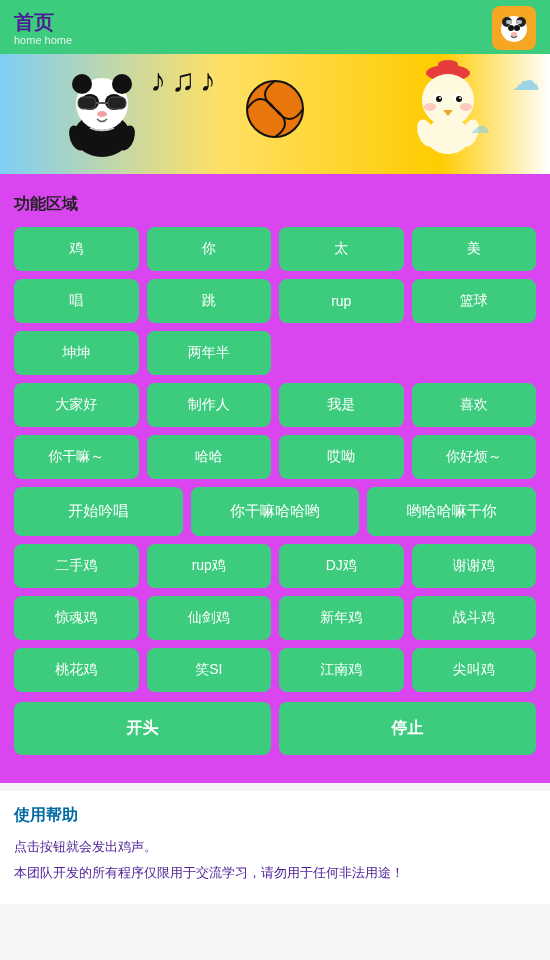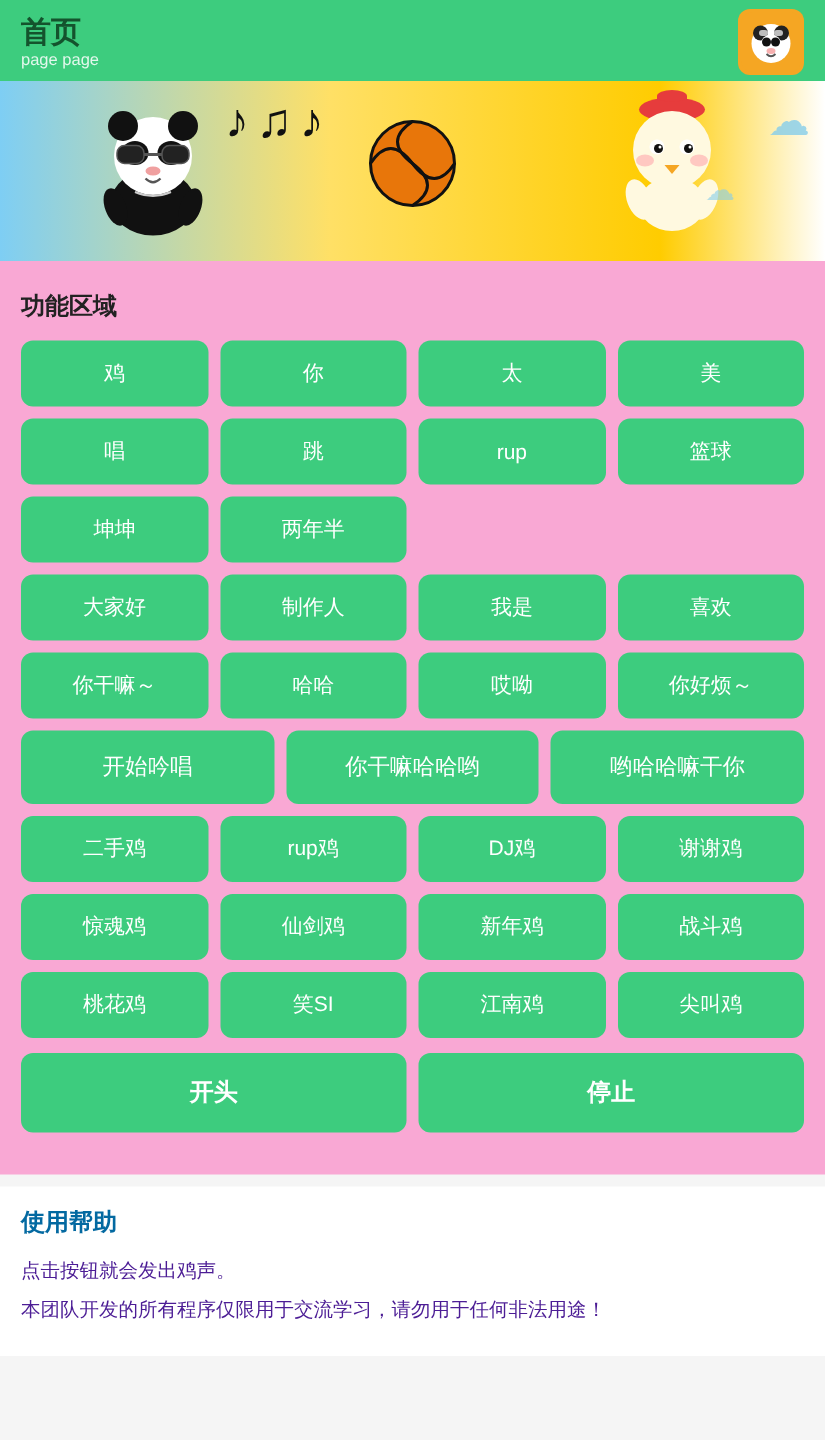--- a/index.html
+++ b/index.html
@@ -19,21 +19,21 @@
       align-items: center;
       height: 54px;
     }
     #header-titles {
       display: flex;
       flex-direction: column;
     }
     #header-title-zh {
       font-size: 20px;
       font-weight: bold;
-      color: #14532d;
+      color: #4c1d95;
       line-height: 1.2;
     }
     #header-title-en {
       font-size: 11px;
       color: rgba(255,255,255,0.85);
     }
     #header-logo {
       width: 44px;
       height: 44px;
       border-radius: 8px;
@@ -76,21 +76,21 @@
     }
     .banner-ball {
       font-size: 44px;
     }
     .banner-chick {
       font-size: 52px;
     }
 
     
     #main {
-      background: #f9a8d4;
+      background: #d946ef;
       margin: 0;
       padding: 16px 14px 20px 14px;
     }
 
     
     .section-title {
       font-size: 16px;
       font-weight: bold;
       color: #222;
       margin-bottom: 12px;
@@ -157,21 +157,21 @@
       gap: 8px;
       margin-bottom: 8px;
     }
   </style>
 </head>
 <body>
 
 <div id="header">
   <div id="header-titles">
     <span id="header-title-zh">首页</span>
-    <span id="header-title-en">page page</span>
+    <span id="header-title-en">home home</span>
   </div>
   <div id="header-logo">
 
     <svg width="40" height="40" viewBox="0 0 40 40">
       <rect width="40" height="40" rx="8" fill="#f5a623"></rect>
       <circle cx="20" cy="21" r="13" fill="white"></circle>
       <circle cx="13" cy="14" r="5" fill="#222"></circle>
       <circle cx="27" cy="14" r="5" fill="#222"></circle>
       <circle cx="20" cy="22" r="7" fill="white"></circle>
       <circle cx="17" cy="20" r="3" fill="#111"></circle>

